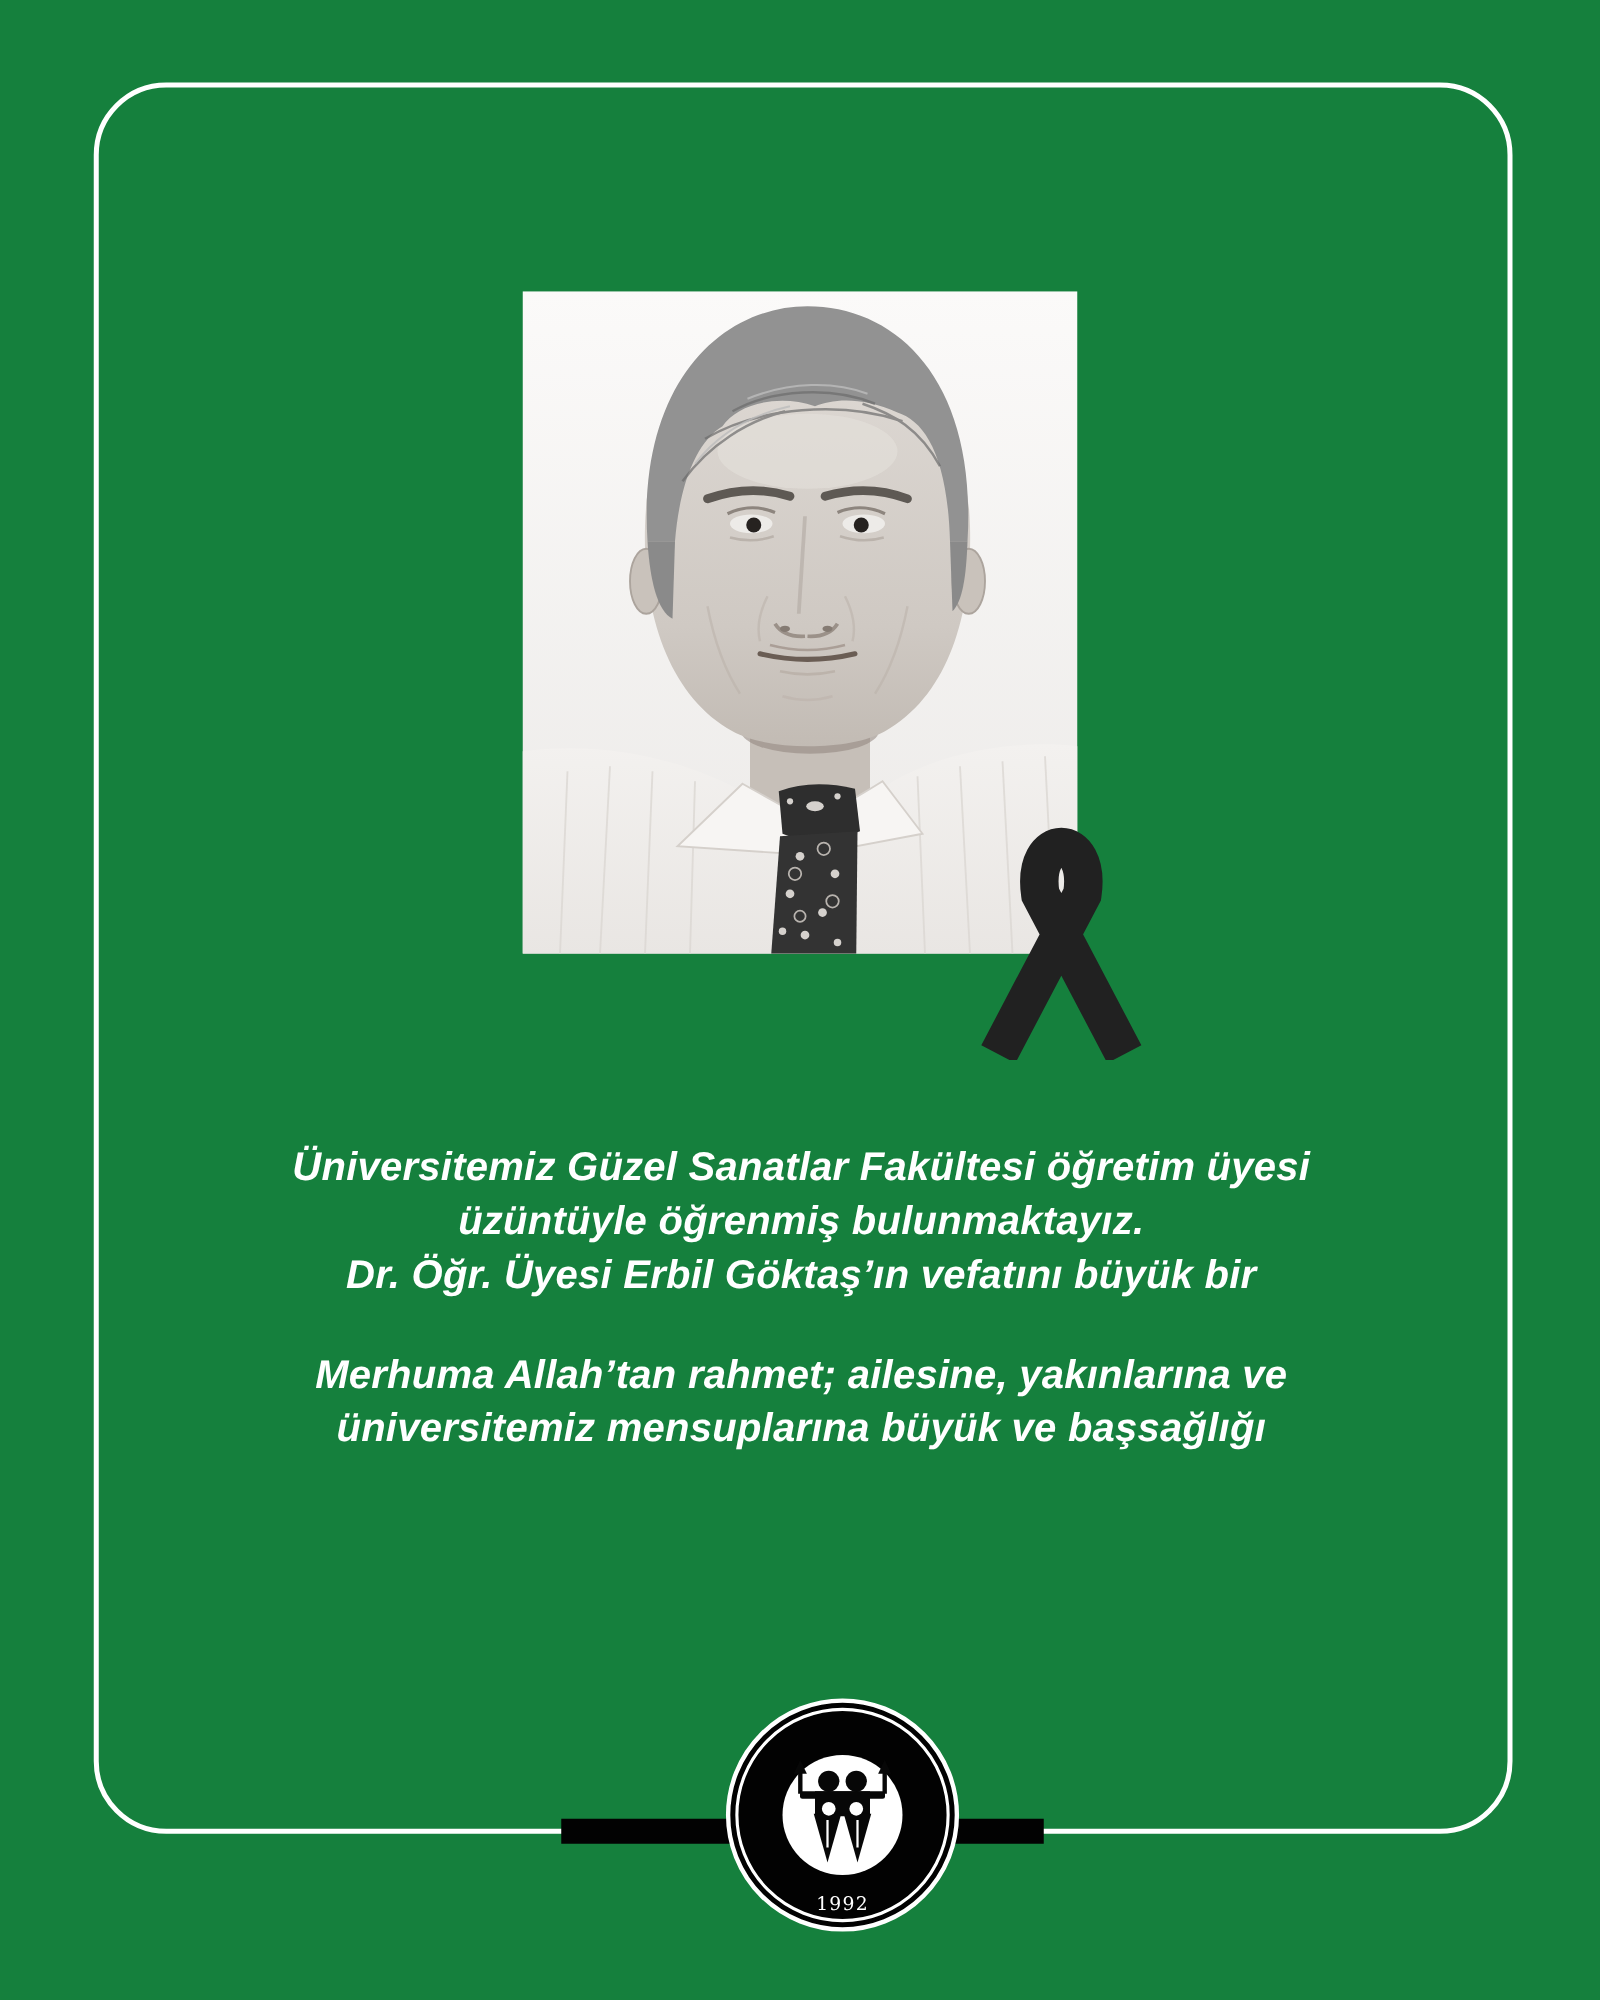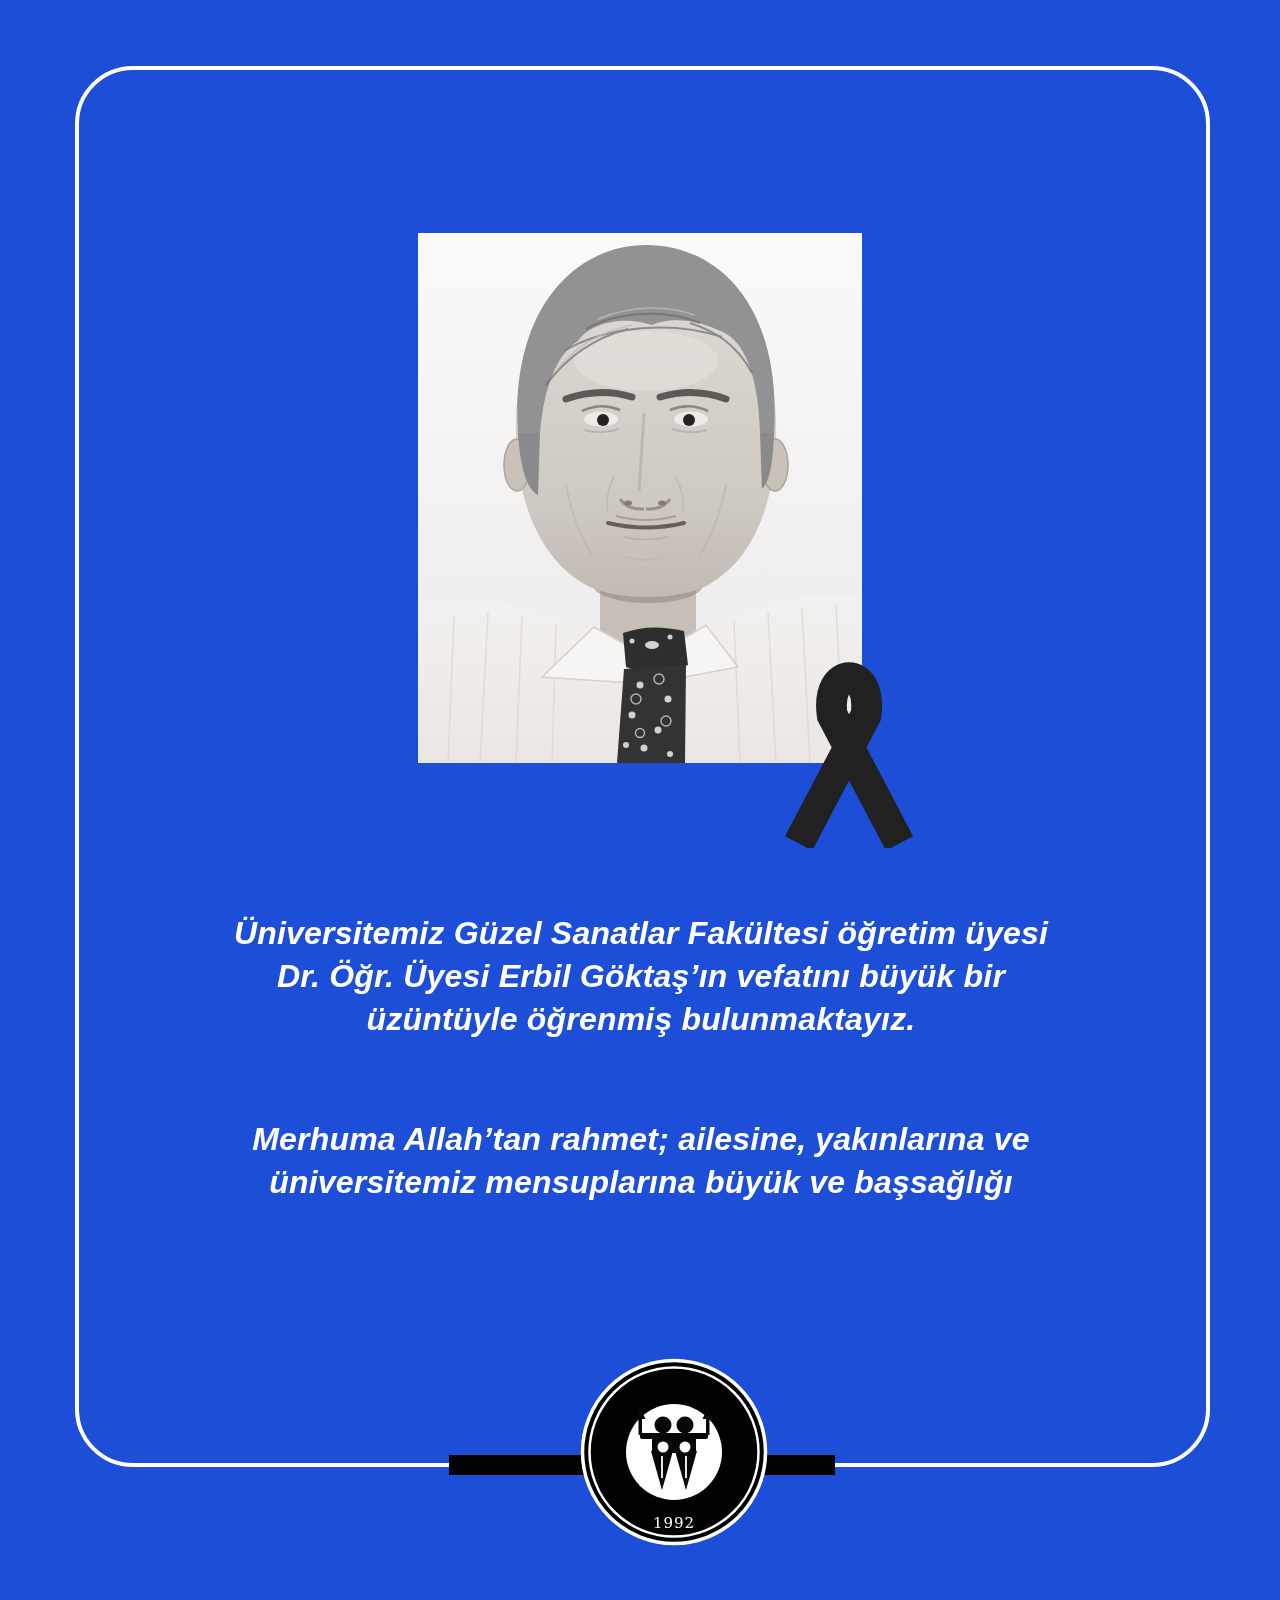--- a/index.html
+++ b/index.html
@@ -1,17 +1,17 @@
 <!DOCTYPE html>
 <html><head>
 <meta charset="utf-8">
 <style>
   html,body{margin:0;padding:0;background:#000;}
   .canvas{
-    position:relative;width:1280px;height:1600px;background:#1d4ed8;overflow:hidden;
+    position:relative;width:1280px;height:1600px;background:#15803d;overflow:hidden;
     font-family:"Liberation Sans",sans-serif;
   }
   .frame{
     position:absolute;left:75px;top:66px;width:1127px;height:1393px;
     border:4px solid #ffffff;border-radius:58px;
   }
   .frame-gap{
     position:absolute;left:449px;top:1455px;width:386px;height:20px;background:#020202;
   }
   .photo{
@@ -19,21 +19,21 @@
   }
   .ribbon{
     position:absolute;left:780px;top:652px;width:140px;height:196px;
   }
   .text-block{
     position:absolute;left:120px;width:1042px;text-align:center;color:#ffffff;
     font-weight:bold;font-style:italic;font-size:32px;line-height:43px;
     letter-spacing:0.2px;
   }
   .block1{top:912px;}
-  .block2{top:1118px;}
+  .block2{top:1078px;}
   .logo{
     position:absolute;left:574px;top:1352px;width:200px;height:200px;
   }
   .logo-ring-text{
     font-family:"Liberation Sans",sans-serif;font-weight:bold;font-size:15.5px;letter-spacing:2.6px;
   }
   .logo-year{
     font-family:"DejaVu Serif",serif;font-size:15px;letter-spacing:1px;
   }
 </style>
@@ -167,22 +167,22 @@
   </div>
 
   <div class="ribbon">
     <svg width="140" height="196" viewBox="0 0 150 210">
       <path d="M20 205 L92 68 C100 14 48 14 56 68 L128 205" fill="none" stroke="#212121" stroke-width="33" stroke-linecap="butt"></path>
     </svg>
   </div>
 
   <div class="text-block block1">
     <div>Üniversitemiz Güzel Sanatlar Fakültesi öğretim üyesi</div>
+    <div>üzüntüyle öğrenmiş bulunmaktayız.</div>
     <div>Dr. Öğr. Üyesi Erbil Göktaş’ın vefatını büyük bir</div>
-    <div>üzüntüyle öğrenmiş bulunmaktayız.</div>
   </div>
 
   <div class="text-block block2">
     <div>Merhuma Allah’tan rahmet; ailesine, yakınlarına ve</div>
     <div>üniversitemiz mensuplarına büyük ve başsağlığı</div>
   </div>
 
   <div class="logo">
     <svg width="200" height="200" viewBox="-100 -100 200 200">
       <circle cx="0" cy="0" r="91.5" fill="#020202" stroke="#ffffff" stroke-width="3.5"></circle>

